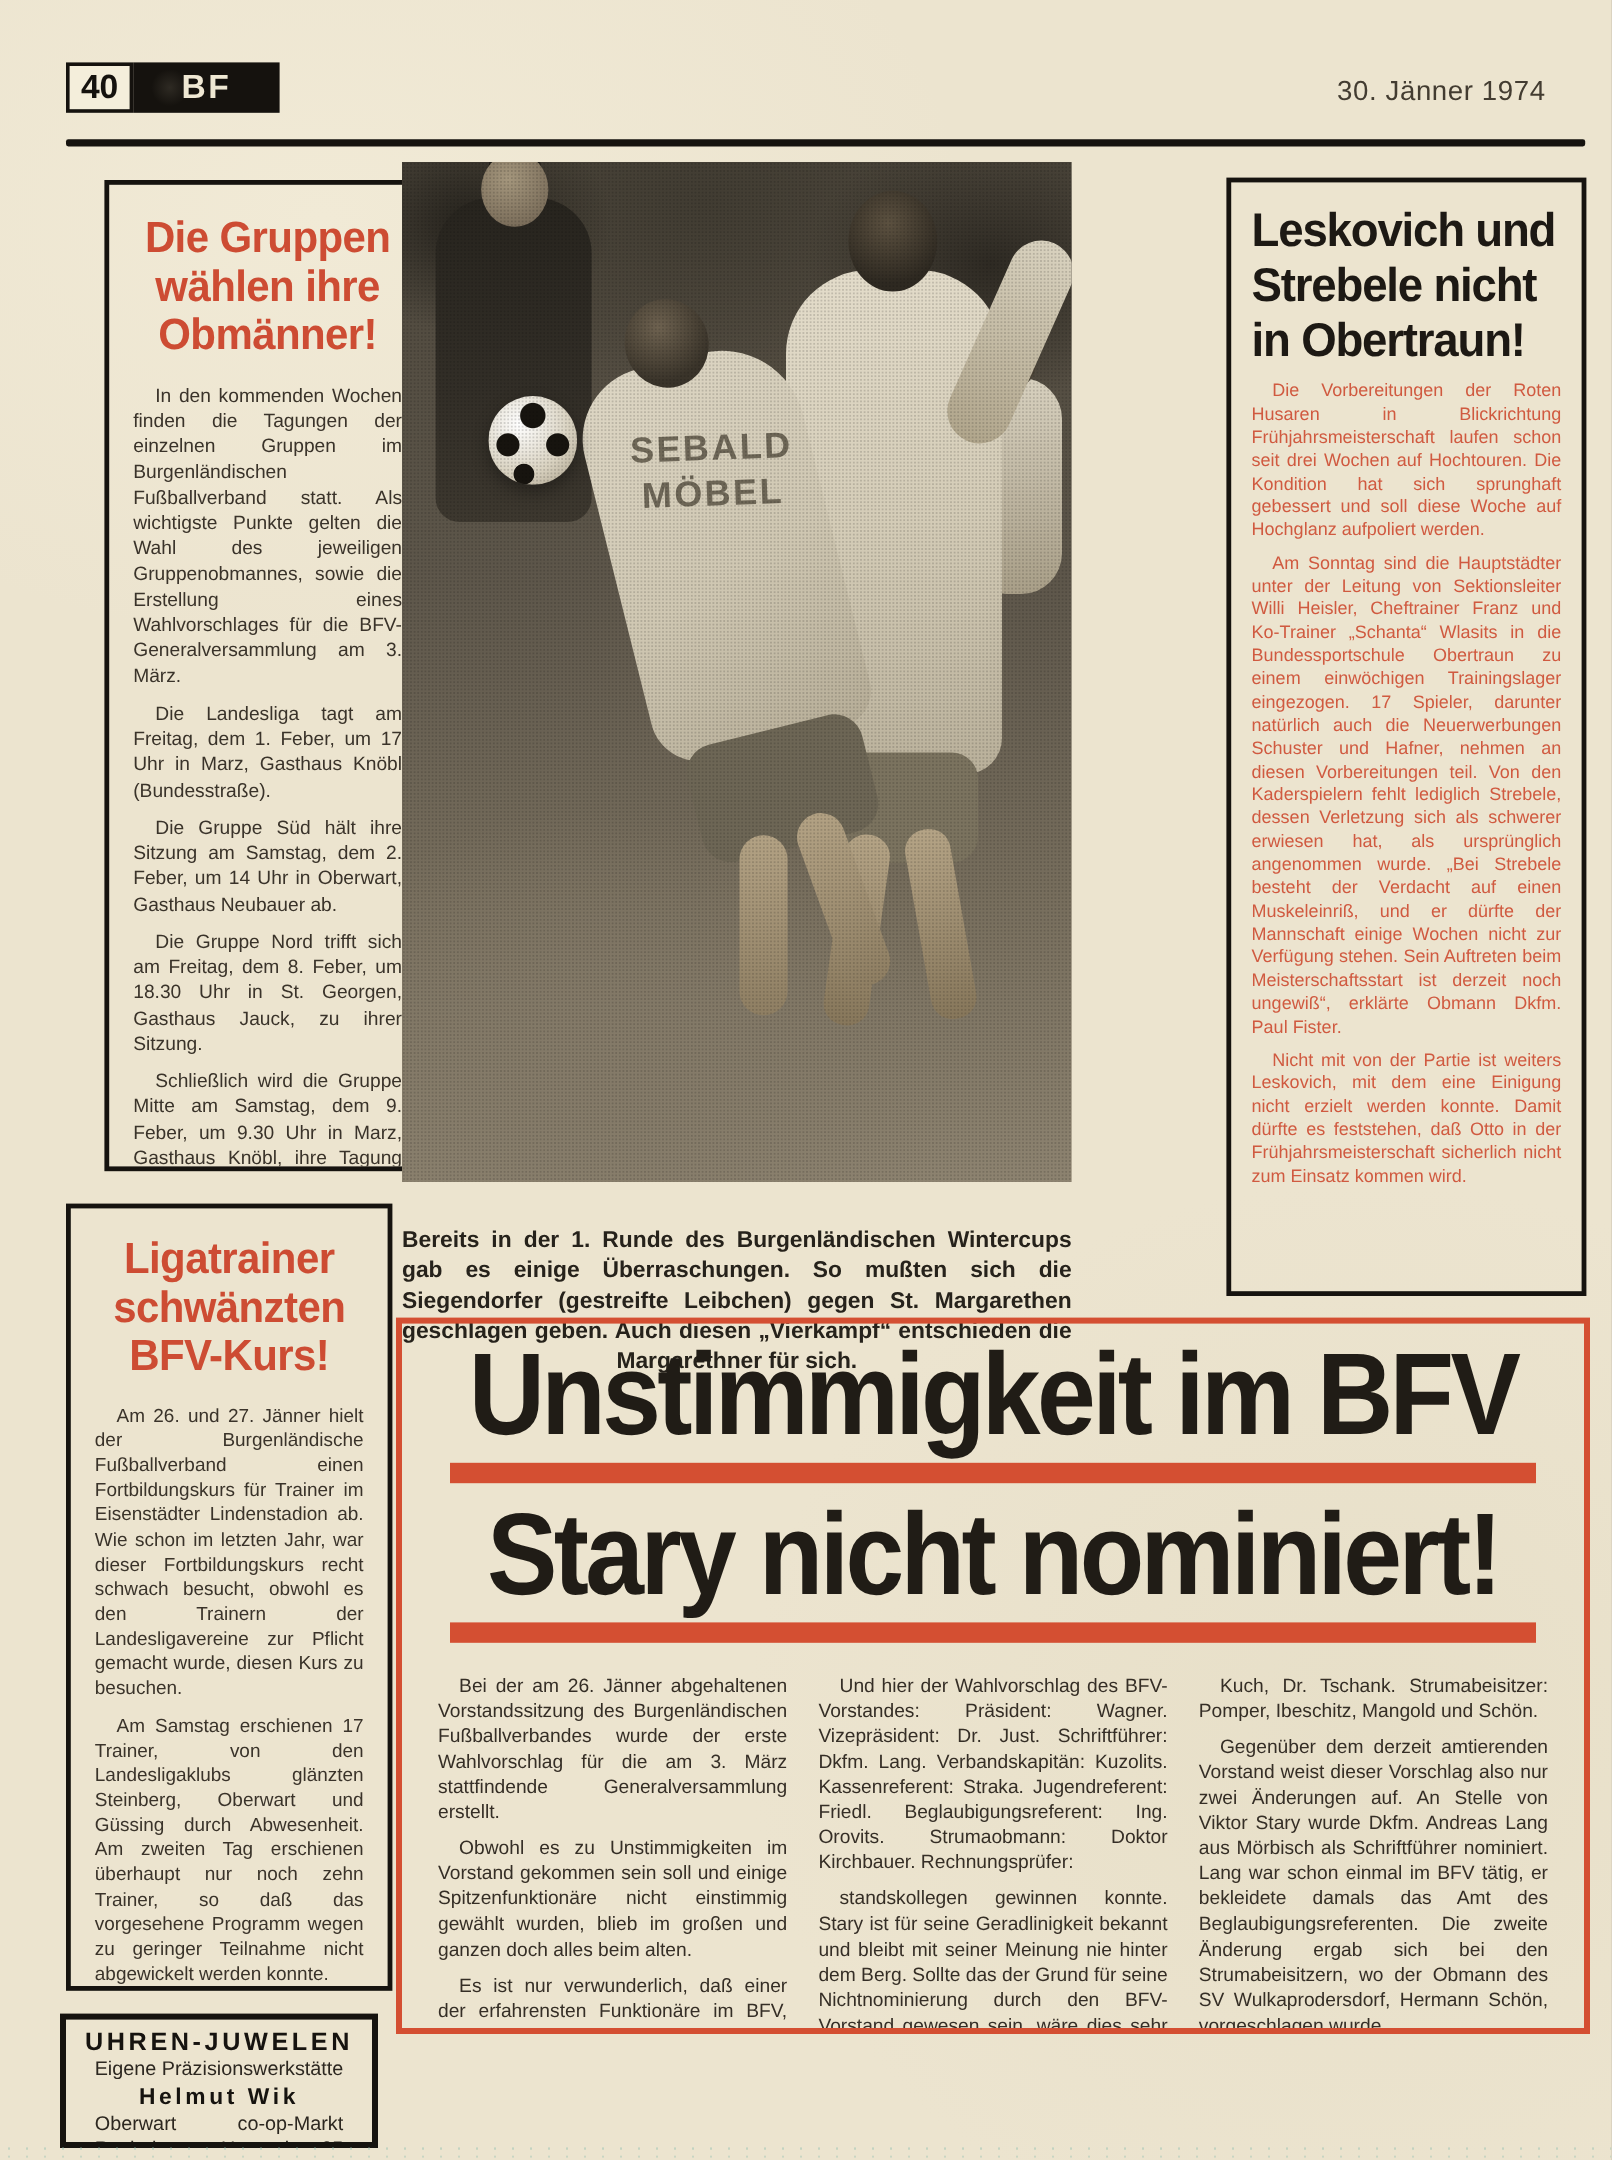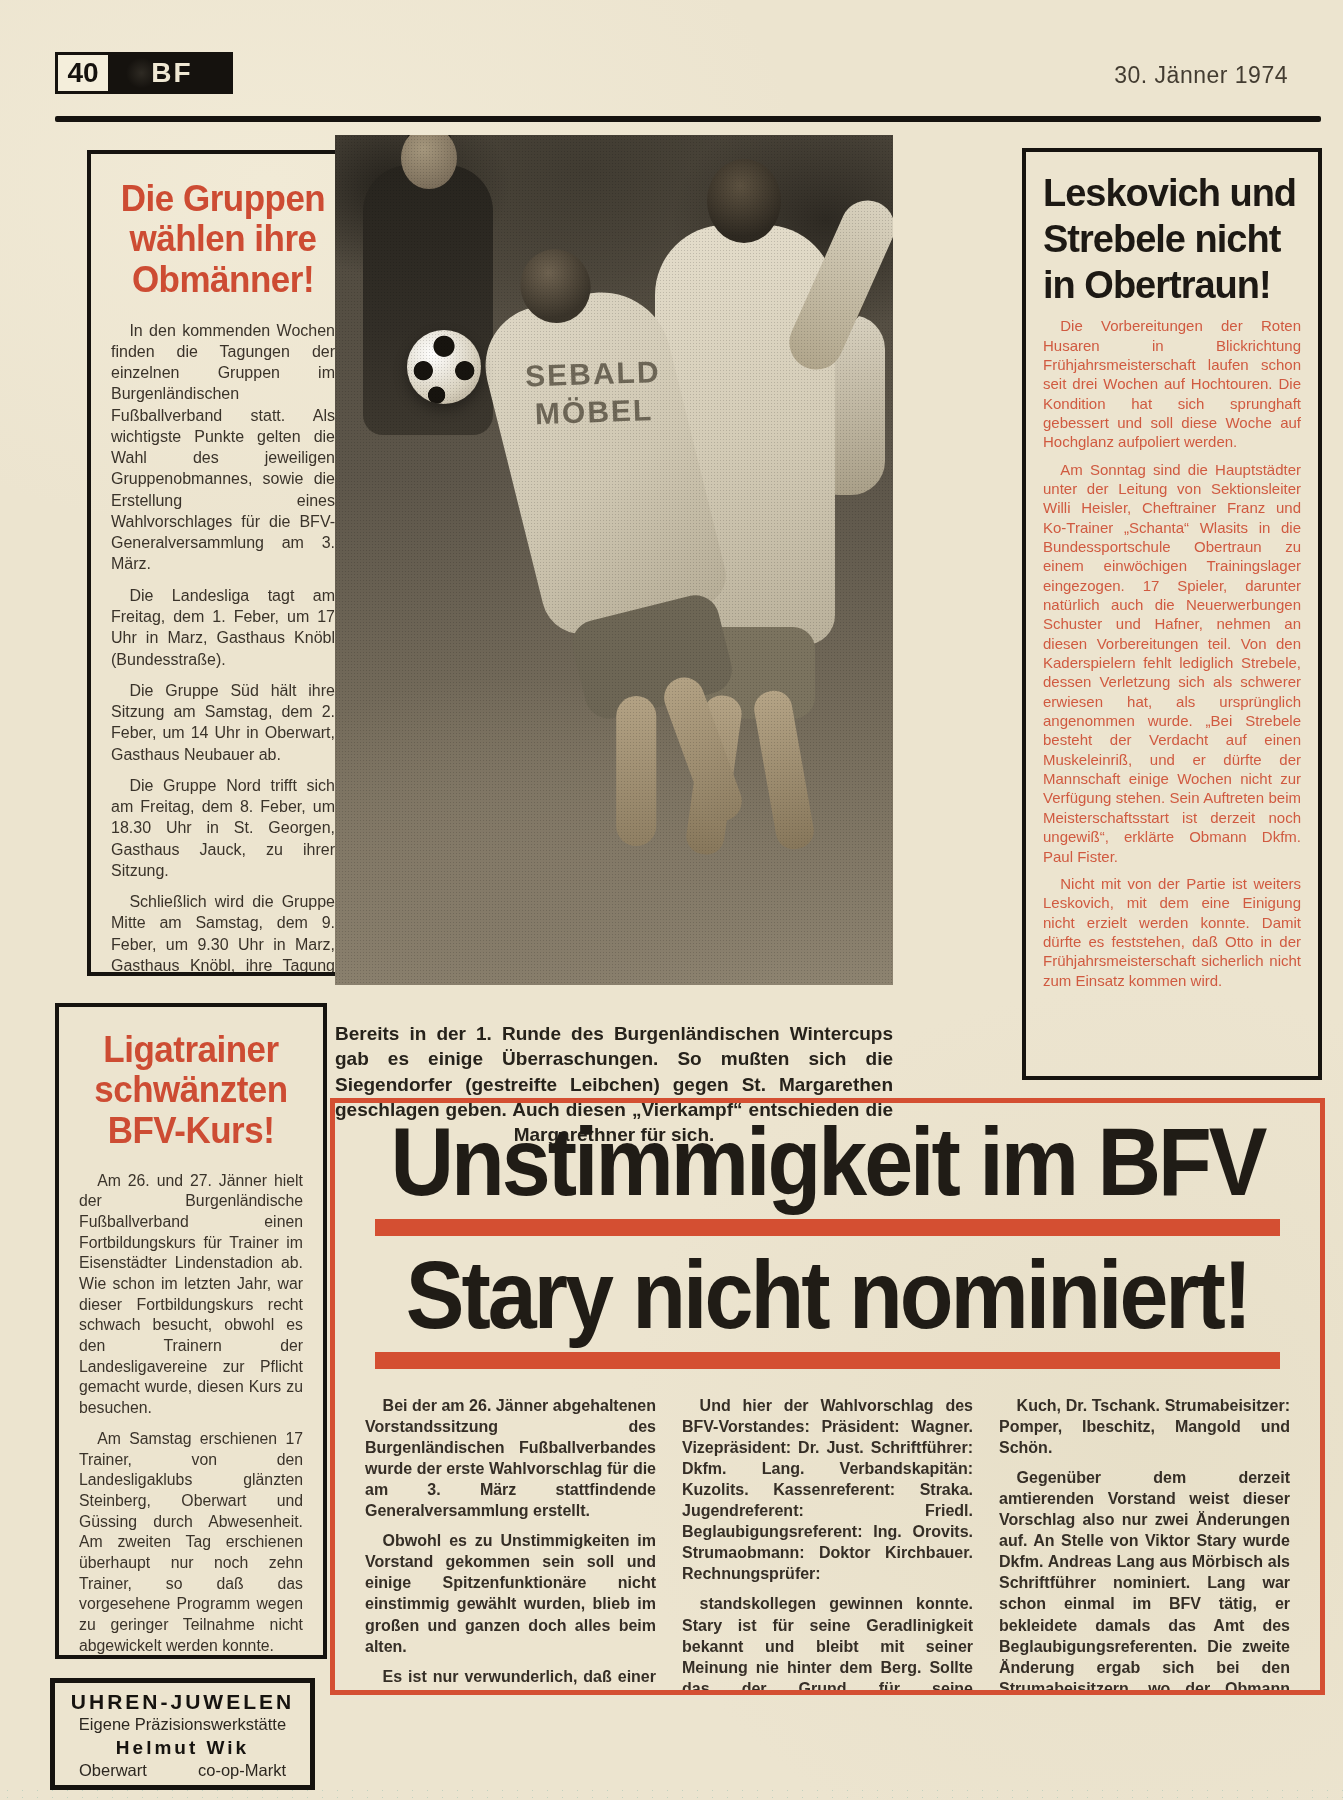--- a/index.html
+++ b/index.html
@@ -94,21 +94,21 @@
     line-height:1.33; text-align:justify; text-align-last:center; color:#26221b;}
 
   
   .bigbox{position:absolute; left:330px; top:1098px; width:995px; height:597px;
     border:5px solid #d44f32; box-sizing:border-box; overflow:hidden;}
   .mega{margin:14px 10px 0; text-align:center; font-weight:bold; color:#201c16;
     font-size:88px; line-height:1.02; letter-spacing:-3px; white-space:nowrap; transform:scaleY(1.1);}
   .redbar{height:17px; background:#d44f32; margin:12px 40px 0;}
   .cols{display:flex; gap:26px; padding:26px 30px 0;}
   .col{flex:1; min-width:0;}
-  .col p{margin:0 0 9px 0; font-size:16px; line-height:1.32; text-align:justify; text-indent:1.1em; color:#352e26;font-weight:bold;}
+  .col p{margin:0 0 9px 0; font-size:16px; line-height:1.32; text-align:justify; text-indent:1.1em; color:#352e26;}
 
   .bottom-dots{position:absolute; left:0; top:1787px; width:1343px; height:11px;
     background-image:radial-gradient(circle 1.4px, #9ec4b4 60%, transparent 70%);
     background-size:15px 7px; opacity:0.55;}
 </style>
 </head>
 <body>
 
 <div class="page">
 

